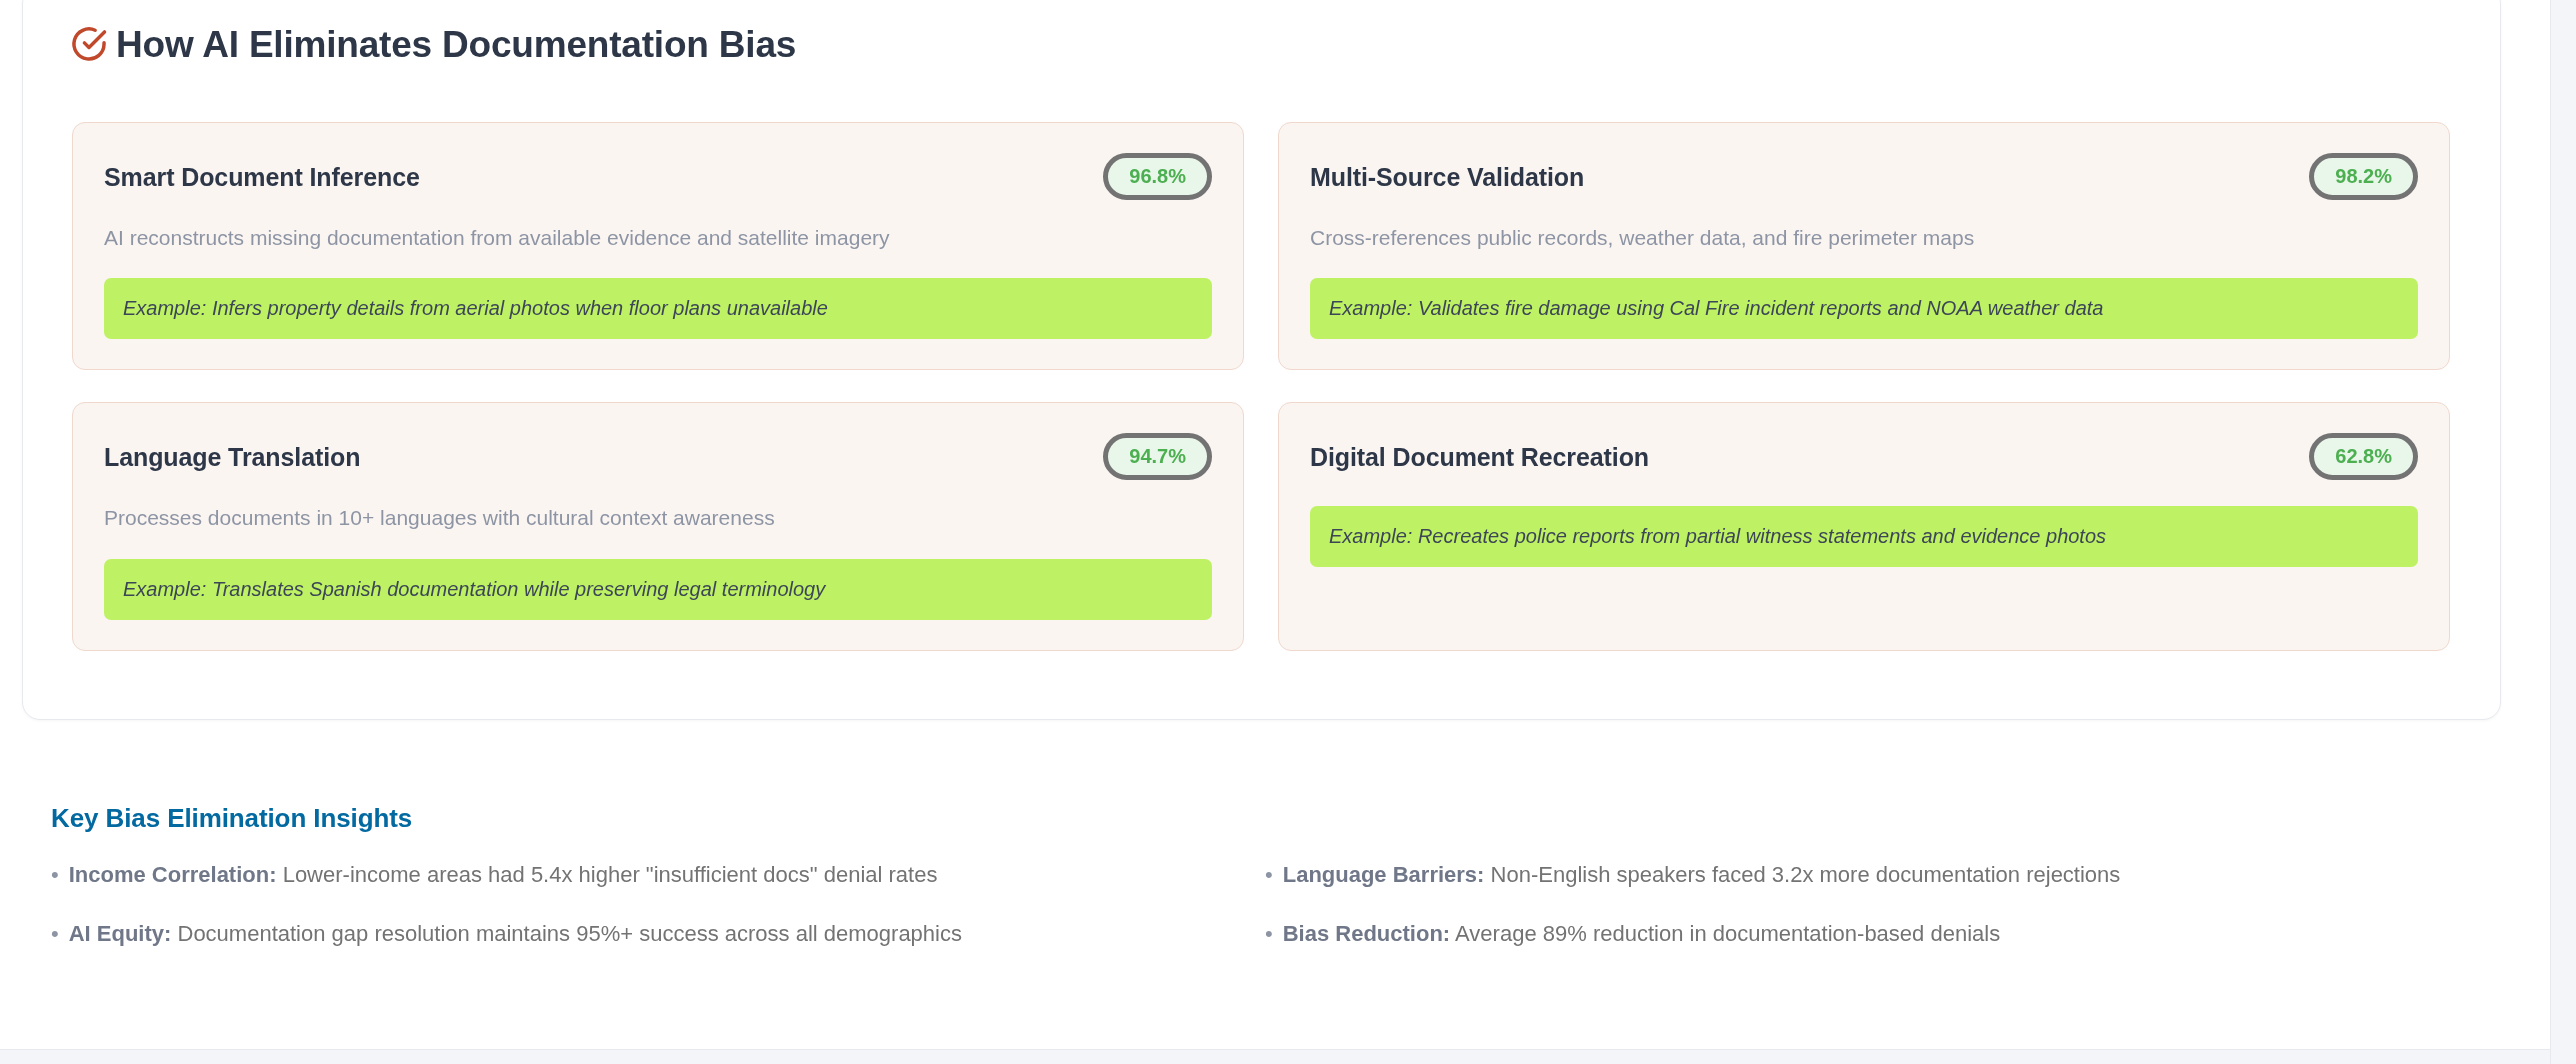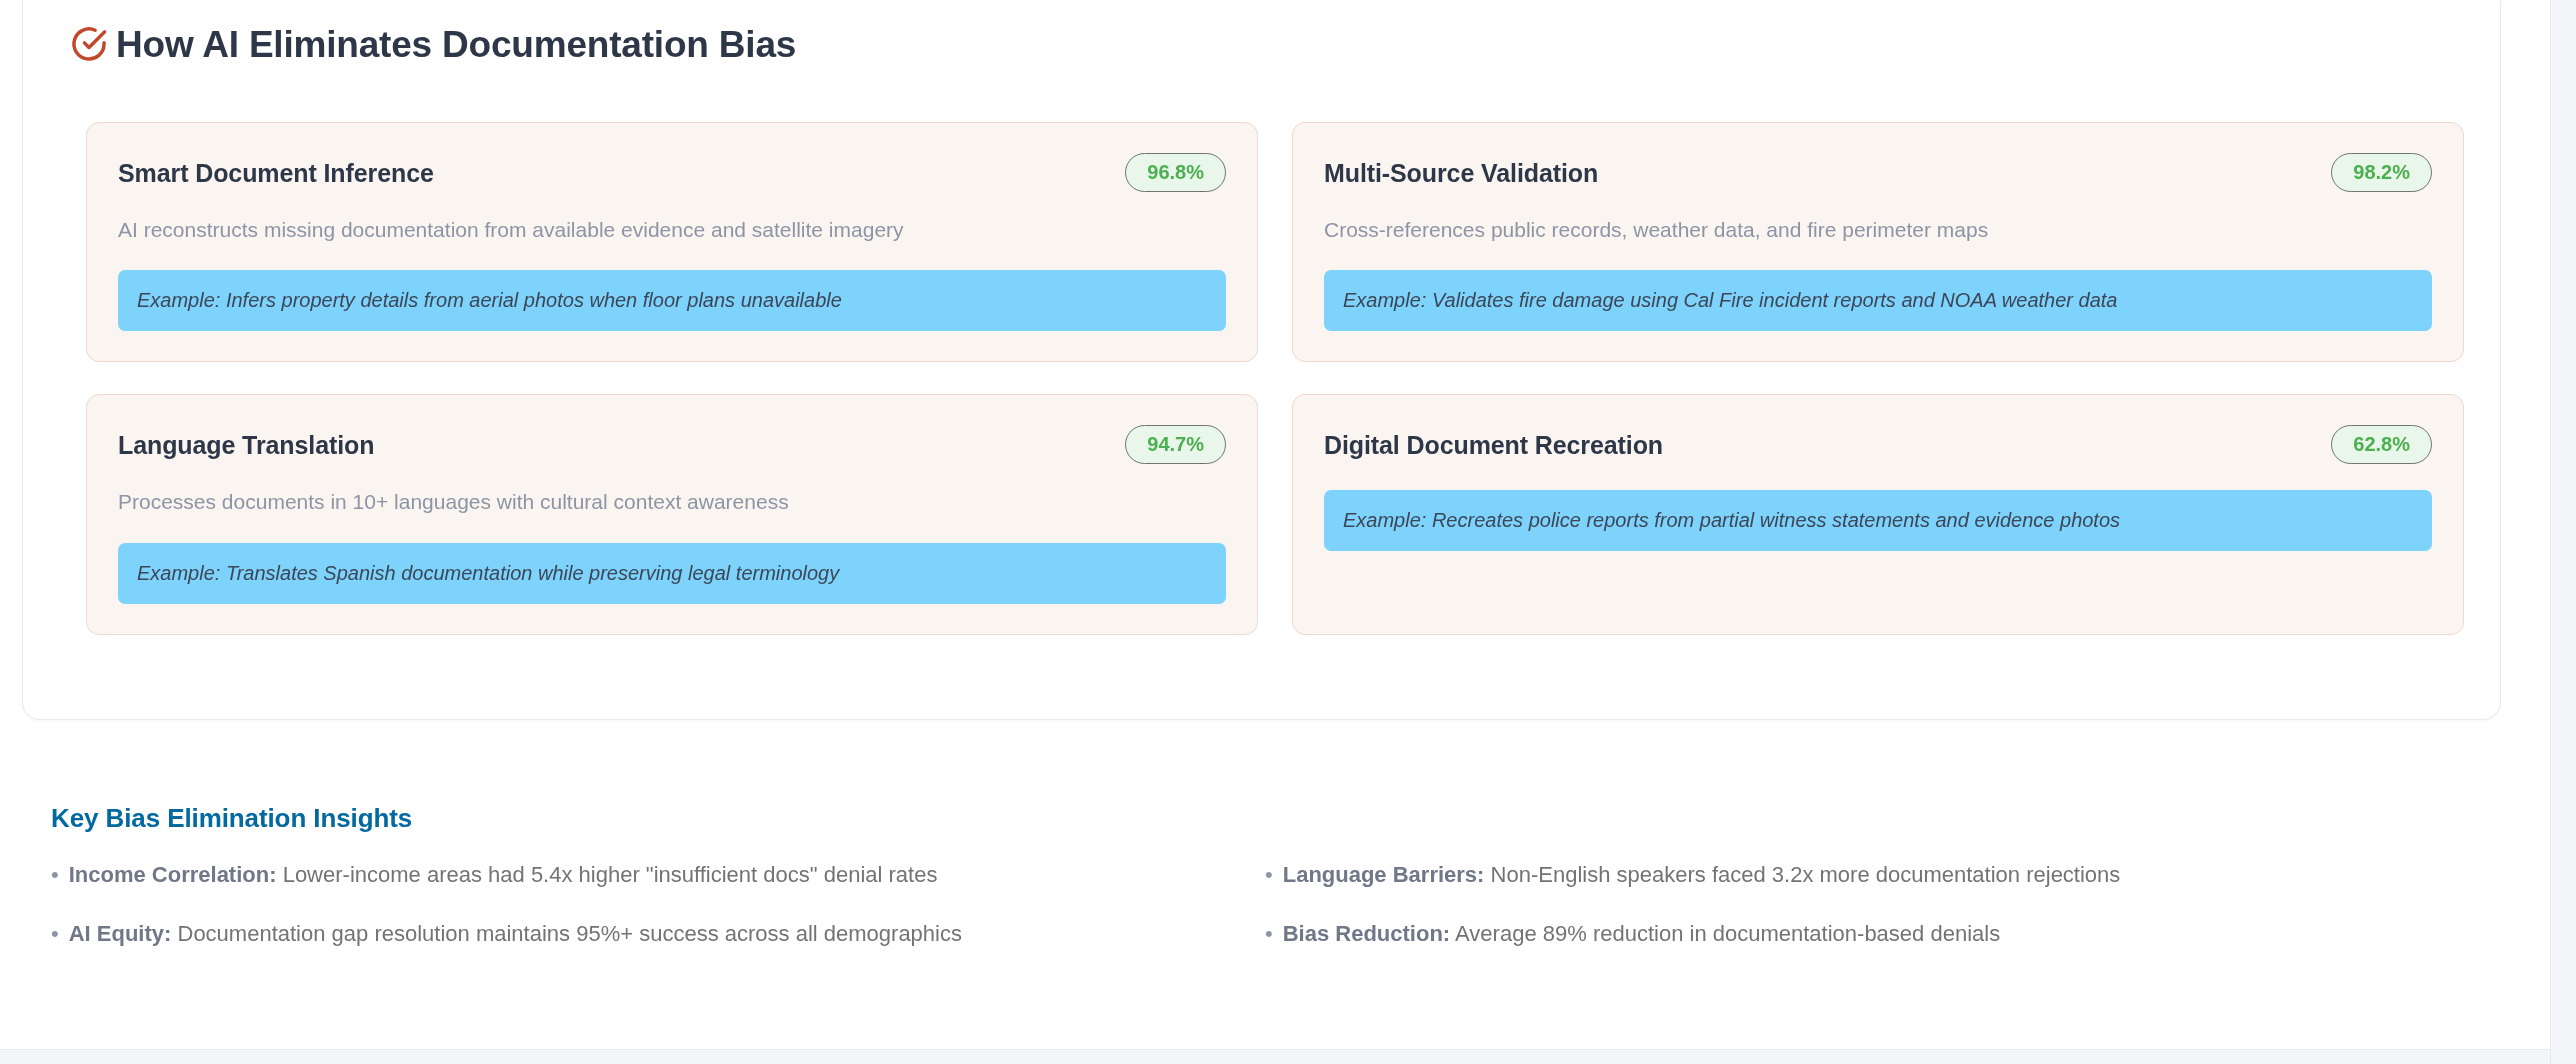--- a/index.html
+++ b/index.html
@@ -63,21 +63,21 @@
     font-weight: bold;
     color: #2d3748;
     letter-spacing: -0.2px;
     line-height: 1;
     white-space: nowrap;
   }
 
   
   .cap-grid {
     position: absolute;
-    left: 63px;
+    left: 49px;
     top: 135px;
     width: 2378px;
     display: grid;
     grid-template-columns: 1fr 1fr;
     column-gap: 34px;
     row-gap: 32px;
   }
 
   .cap-card {
     background: #fbf5f2;
@@ -97,40 +97,40 @@
     font-size: 25px;
     font-weight: bold;
     color: #2d3748;
     line-height: 1.2;
     letter-spacing: -0.1px;
   }
 
   .cap-badge {
     flex: 0 0 auto;
     background: #e9f6ea;
-    border: 1px solid #737373;
+    border: 5px solid #737373;
     color: #4caf50;
     font-size: 20px;
     font-weight: bold;
     border-radius: 988px;
     padding: 8px 21px 9px 21px;
     line-height: 1;
     white-space: nowrap;
   }
 
   .cap-desc {
     margin-top: 24px;
     font-size: 21px;
     color: #8d95a5;
     line-height: 1.35;
   }
 
   .cap-example {
     margin-top: 26px;
-    background: #7dd3fc;
+    background: #bef264;
     border-radius: 7px;
     padding: 17px 19px 18px 19px;
     font-size: 20px;
     font-style: italic;
     color: #3c4657;
     line-height: 1.3;
   }
 
   
   .insights {

